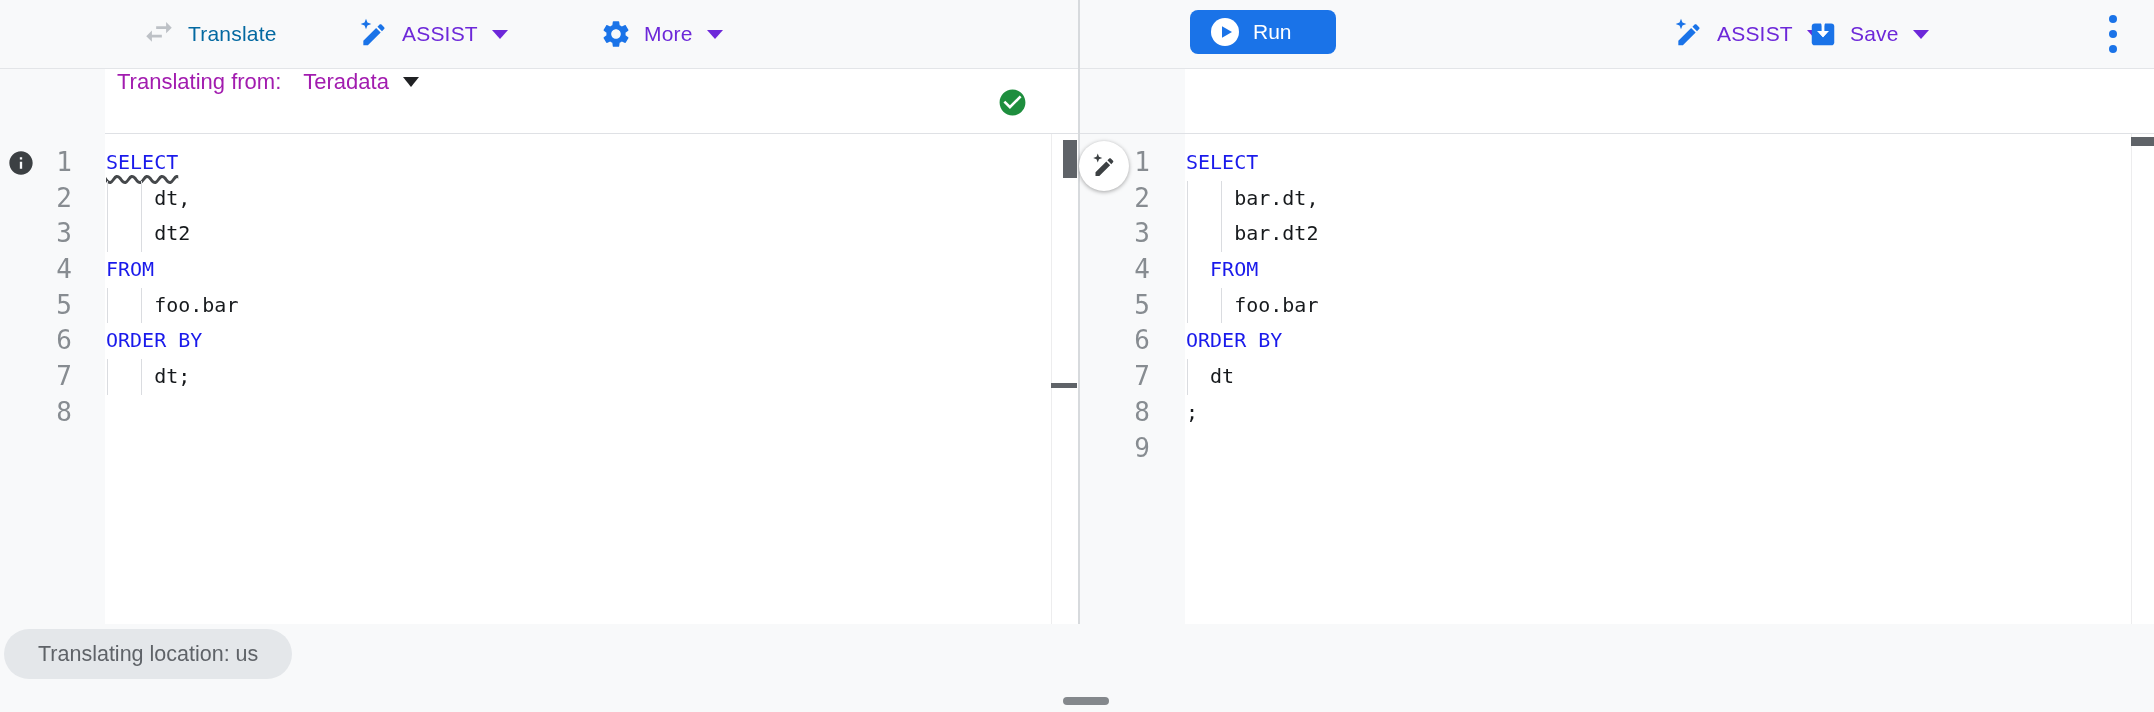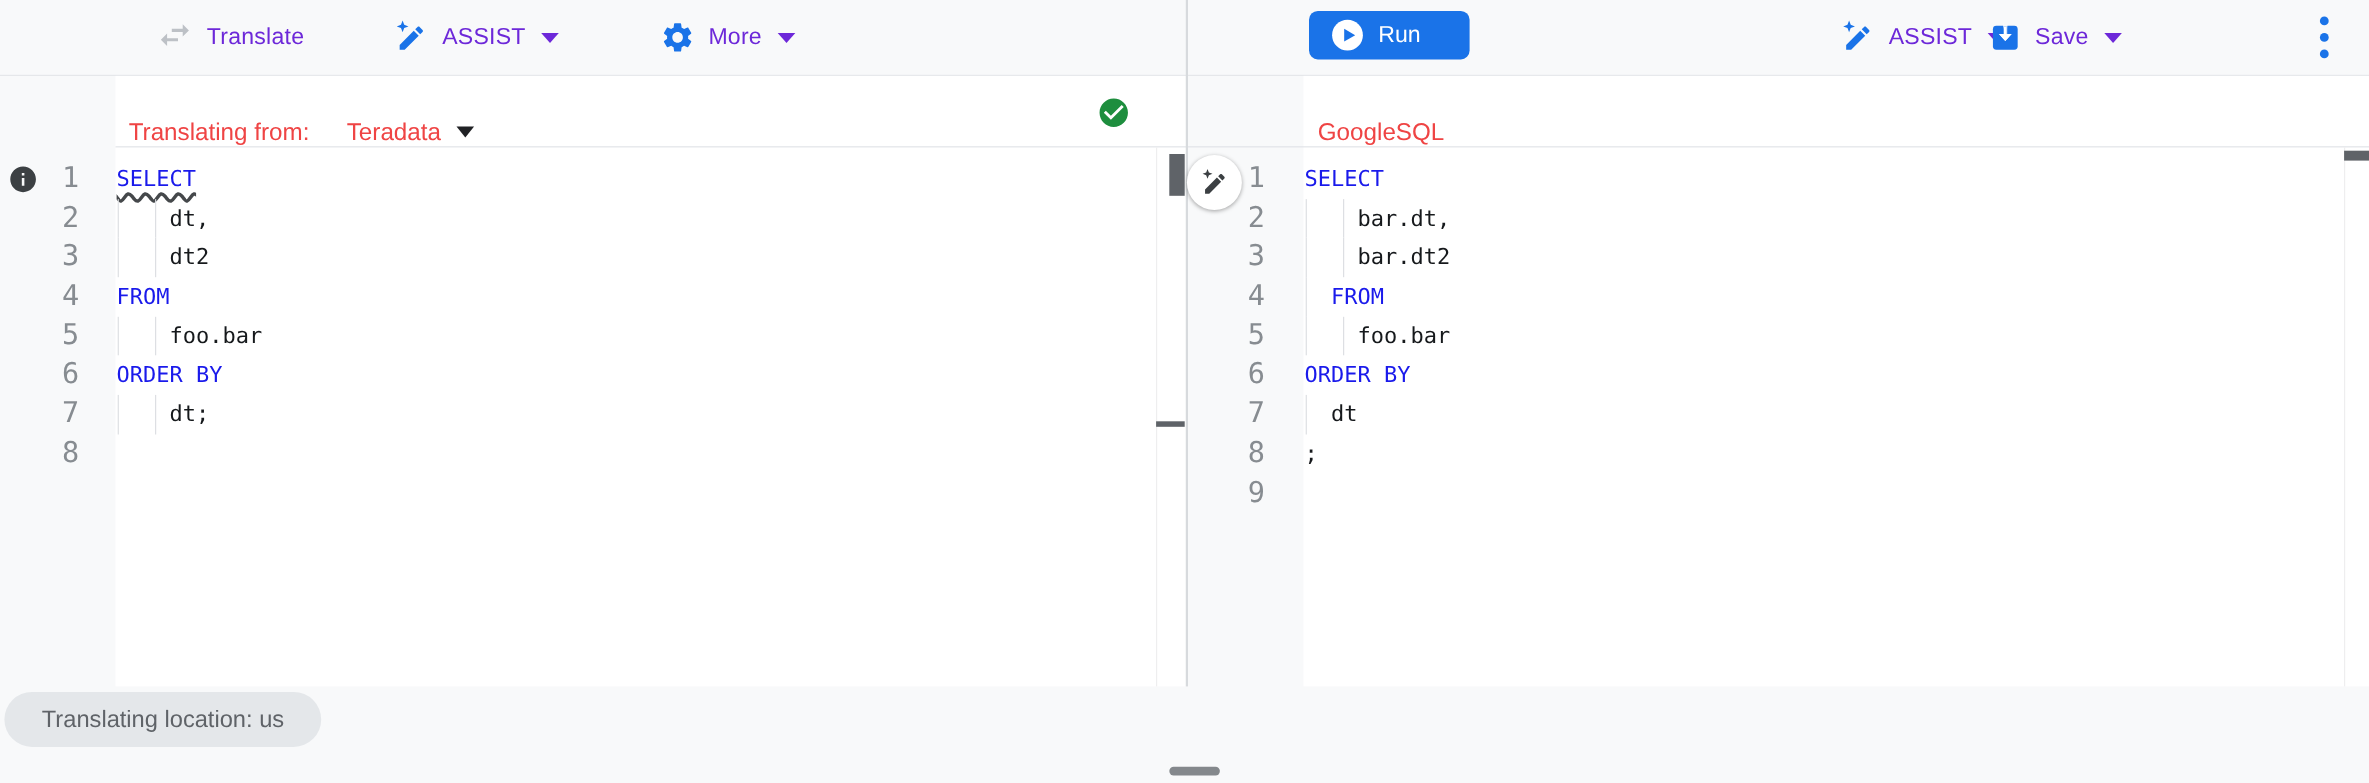--- a/index.html
+++ b/index.html
@@ -3,41 +3,41 @@
 <meta charset="utf-8">
 <style>
   * { margin:0; padding:0; box-sizing:border-box; }
   html,body { width:2154px; height:712px; background:#f8f9fa; font-family:"Liberation Sans", sans-serif; }
   .stage { position:relative; width:2154px; height:712px; overflow:hidden; background:#f8f9fa; }
 
   
   .toolbar-border { position:absolute; left:0; top:68px; width:2154px; height:1px; background:#e3e5e8; }
   .tbtn { position:absolute; top:0; height:68px; display:flex; align-items:center; gap:12px;
           font-size:21px; color:#6d28d9; font-weight:500; letter-spacing:.2px; cursor:pointer; }
-  .tbtn.disabled { color:#6d28d9; cursor:default; }
+  .tbtn.disabled { color:#0369a1; cursor:default; }
   .caret { width:0; height:0; border-left:8px solid transparent; border-right:8px solid transparent;
            border-top:9px solid currentColor; margin-left:2px; }
   .run-btn { position:absolute; left:1190px; top:10px; width:146px; height:44px; border-radius:8px;
              background:#1a73e8; border:none; display:flex; align-items:center; gap:13px;
              padding:0 0 0 20px; color:#fff; font-size:21px; font-weight:500; cursor:pointer;
              font-family:"Liberation Sans",sans-serif; }
   .kebab { position:absolute; left:2109px; top:0; height:68px; display:flex; flex-direction:column;
            justify-content:center; gap:7px; cursor:pointer; }
   .kebab span { width:8px; height:8px; border-radius:50%; background:#1a73e8; }
 
   
   .paper-left  { position:absolute; left:105px;  top:69px; width:973px; height:555px; background:#fff; }
   .paper-right { position:absolute; left:1185px; top:69px; width:969px; height:555px; background:#fff; }
   .pane-divider { position:absolute; left:1078px; top:0; width:2px; height:624px; background:#d7dadd; }
   .header-border { position:absolute; left:105px; top:133px; width:2049px; height:1px; background:#dfe1e5; }
   .track-line { position:absolute; top:134px; width:1px; height:490px; background:#ededee; }
 
-  .pane-header { position:absolute; top:69px; height:64px; display:flex; align-items:flex-end;
-                 font-size:22px; color:#ef4444; }
-  .dialect-dd { display:flex; align-items:center; gap:14px; margin-left:34px; cursor:pointer; }
+  .pane-header { position:absolute; top:69px; height:64px; display:flex; align-items:flex-start;
+                 font-size:22px; color:#a21caf; }
+  .dialect-dd { display:flex; align-items:center; gap:14px; margin-left:22px; cursor:pointer; }
   .dd-caret { width:0; height:0; border-left:8px solid transparent; border-right:8px solid transparent;
               border-top:10px solid #202124; }
 
   
   .rows { position:absolute; top:134px; padding-top:11px; }
   .rows-left  { left:0;      width:1078px; }
   .rows-right { left:1080px; width:1074px; }
   .row { position:relative; height:35.7px; display:flex; }
   .ln { font-family:"DejaVu Sans Mono", monospace; font-size:26px; line-height:35.7px;
         color:#878c91; text-align:right; flex:none; }
@@ -171,23 +171,20 @@
   </div>
 
   <div class="check-badge">
     <span>
       <svg width="31" height="31" viewBox="0 0 24 24" fill="#1e8e3e">
           <path d="M12 2C6.48 2 2 6.48 2 12s4.48 10 10 10 10-4.48 10-10S17.52 2 12 2zm-2 15l-5-5 1.41-1.41L10 14.17l7.59-7.59L19 8l-9 9z"></path>
         </svg>
     </span>
   </div>
 
-  <div class="pane-header" style="left:1198px">
-    <span>GoogleSQL</span>
-  </div>
 
   <div class="info-badge">
     <span>
       <svg width="28" height="28" viewBox="0 0 24 24" fill="#3c4043" fill-rule="evenodd">
           <path d="M12 2C6.48 2 2 6.48 2 12s4.48 10 10 10 10-4.48 10-10S17.52 2 12 2zm1 15h-2v-6h2v6zm0-8h-2V7h2v2z"></path>
         </svg>
     </span>
   </div>
 
   <div class="rows rows-left" id="left-rows">

